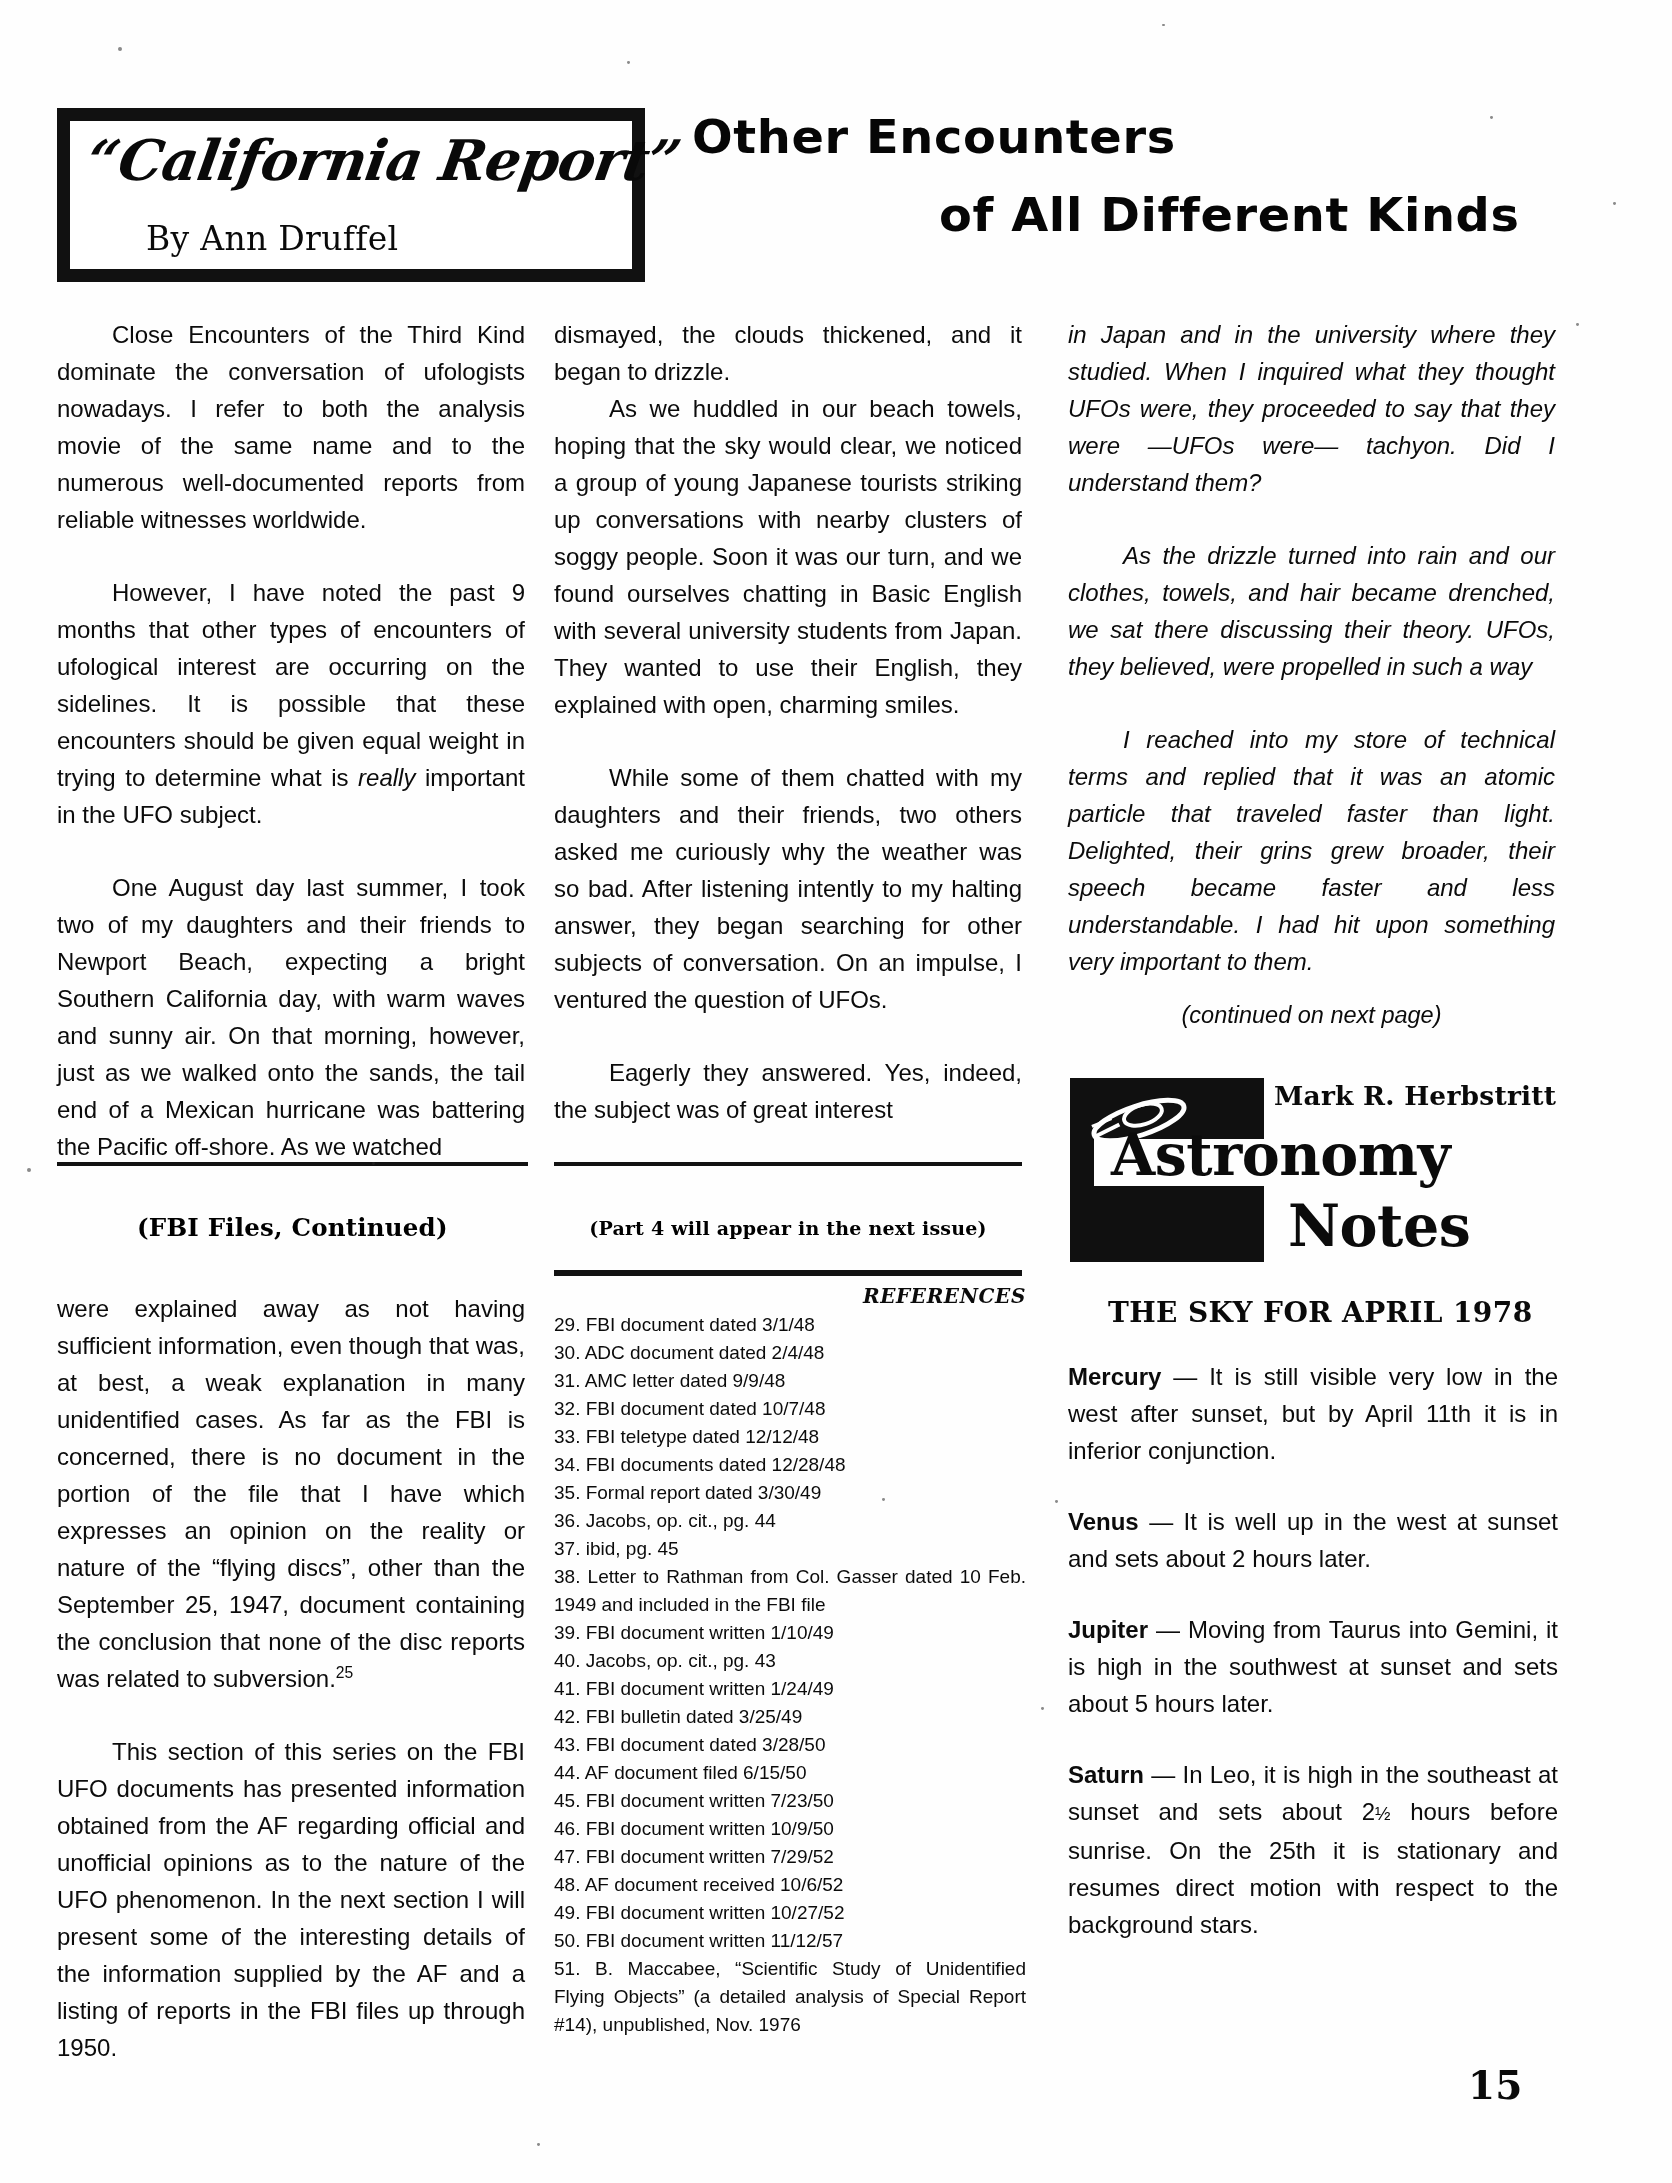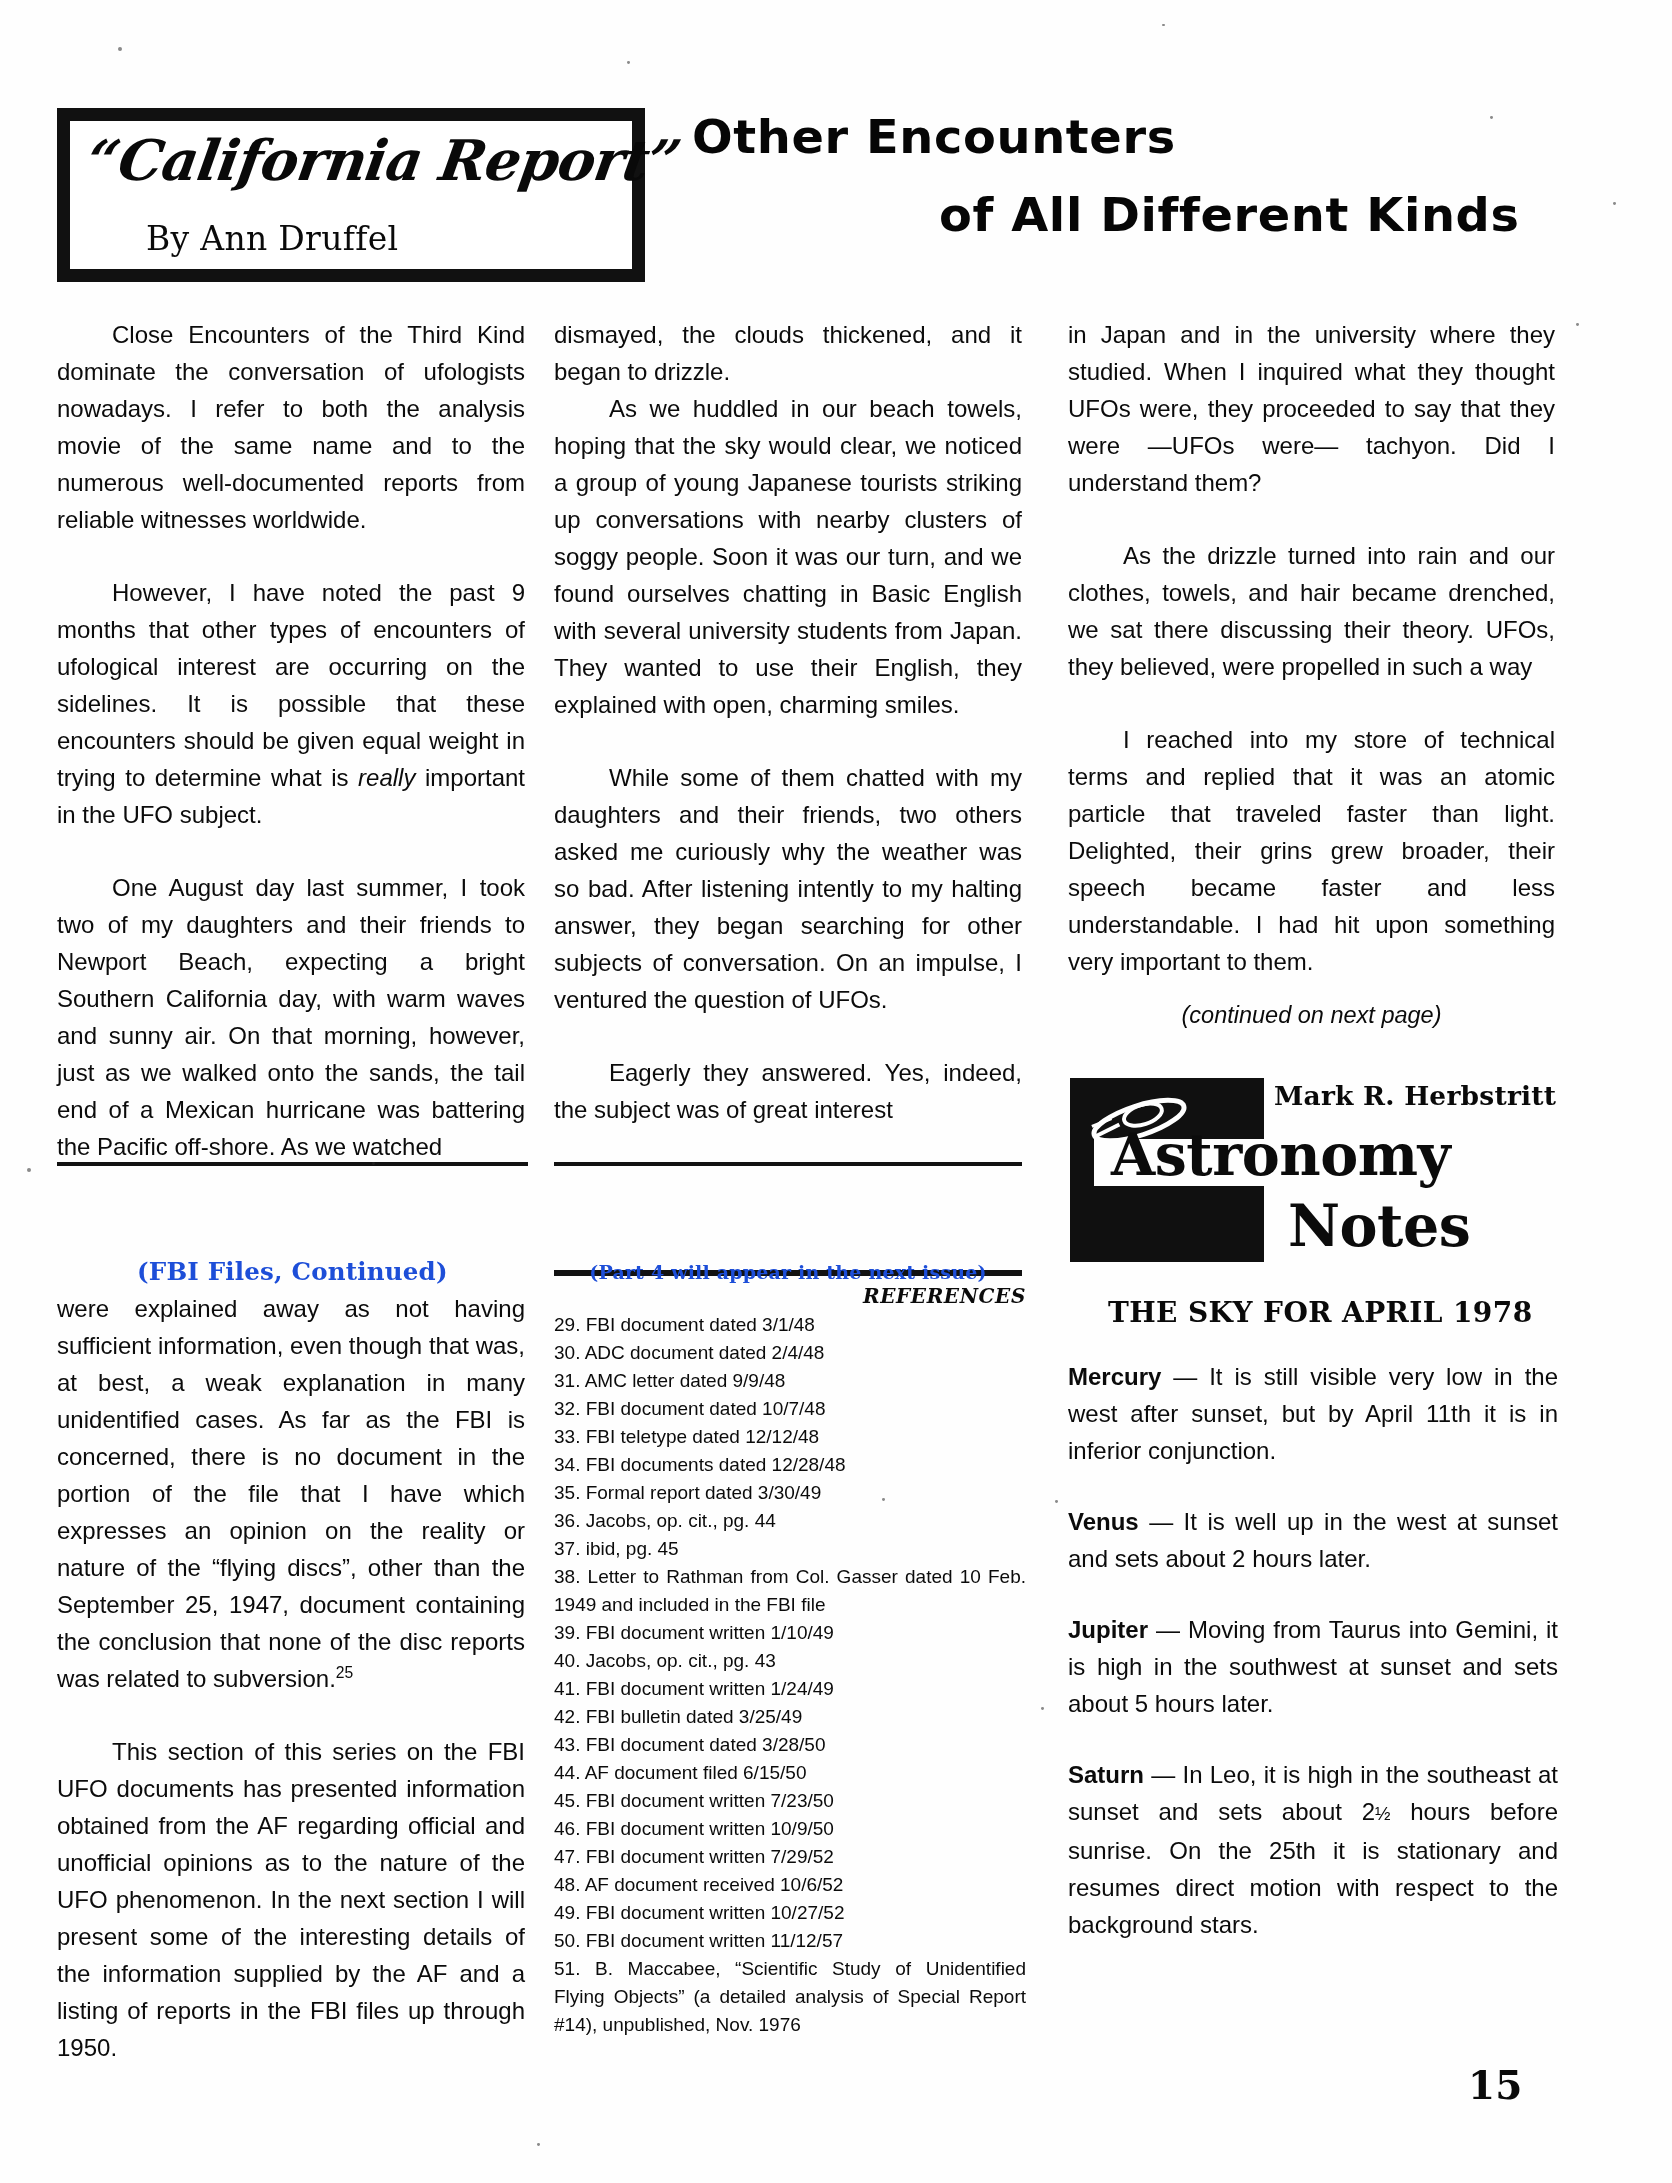--- a/index.html
+++ b/index.html
@@ -97,41 +97,40 @@
     margin: 0 0 0 0;
     text-indent: 55px;
   }
   .col p.noindent { text-indent: 0; }
   .col p.gap { margin-top: 36px; }
   .col i { font-style: italic; }
   .col sup { font-size: 15.7px; vertical-align: super; line-height: 0; }
 
   #col1-top { left: 57px;   top: 316px;  width: 468px; }
   #col2-top { left: 554px;  top: 316px;  width: 468px; }
-  #col3-top { left: 1068px; top: 316px;  width: 487px; }
+  #col3-top { left: 1068px; top: 316px;  width: 487px; font-style: italic; }
 
   #col1-bot { left: 57px;   top: 1290px; width: 468px; }
 
   
   .rule {
     position: absolute;
     background: #121212;
   }
   #rule-left  { left: 57px;  top: 1162px; width: 471px; height: 3.9px; }
   #rule-mid   { left: 554px; top: 1162px; width: 468px; height: 3.9px; }
   #rule-refs  { left: 554px; top: 1270px; width: 468px; height: 5.9px; }
 
   .section-head {
     position: absolute;
     font-family: "DejaVu Serif", serif;
     font-weight: bold;
     font-size: 24.5px;
-    color: #1d4ed8;
+    color: #000000;
     letter-spacing: 0.2px;
-    margin-top: 44px;
   }
   #fbi-cont-head { left: 137px; top: 1213px; }
   #part4-head {
     left: 554px; top: 1217px; width: 468px;
     text-align: center;
     font-family: "DejaVu Serif", serif;
     font-weight: bold;
     font-size: 19px;
   }
 

